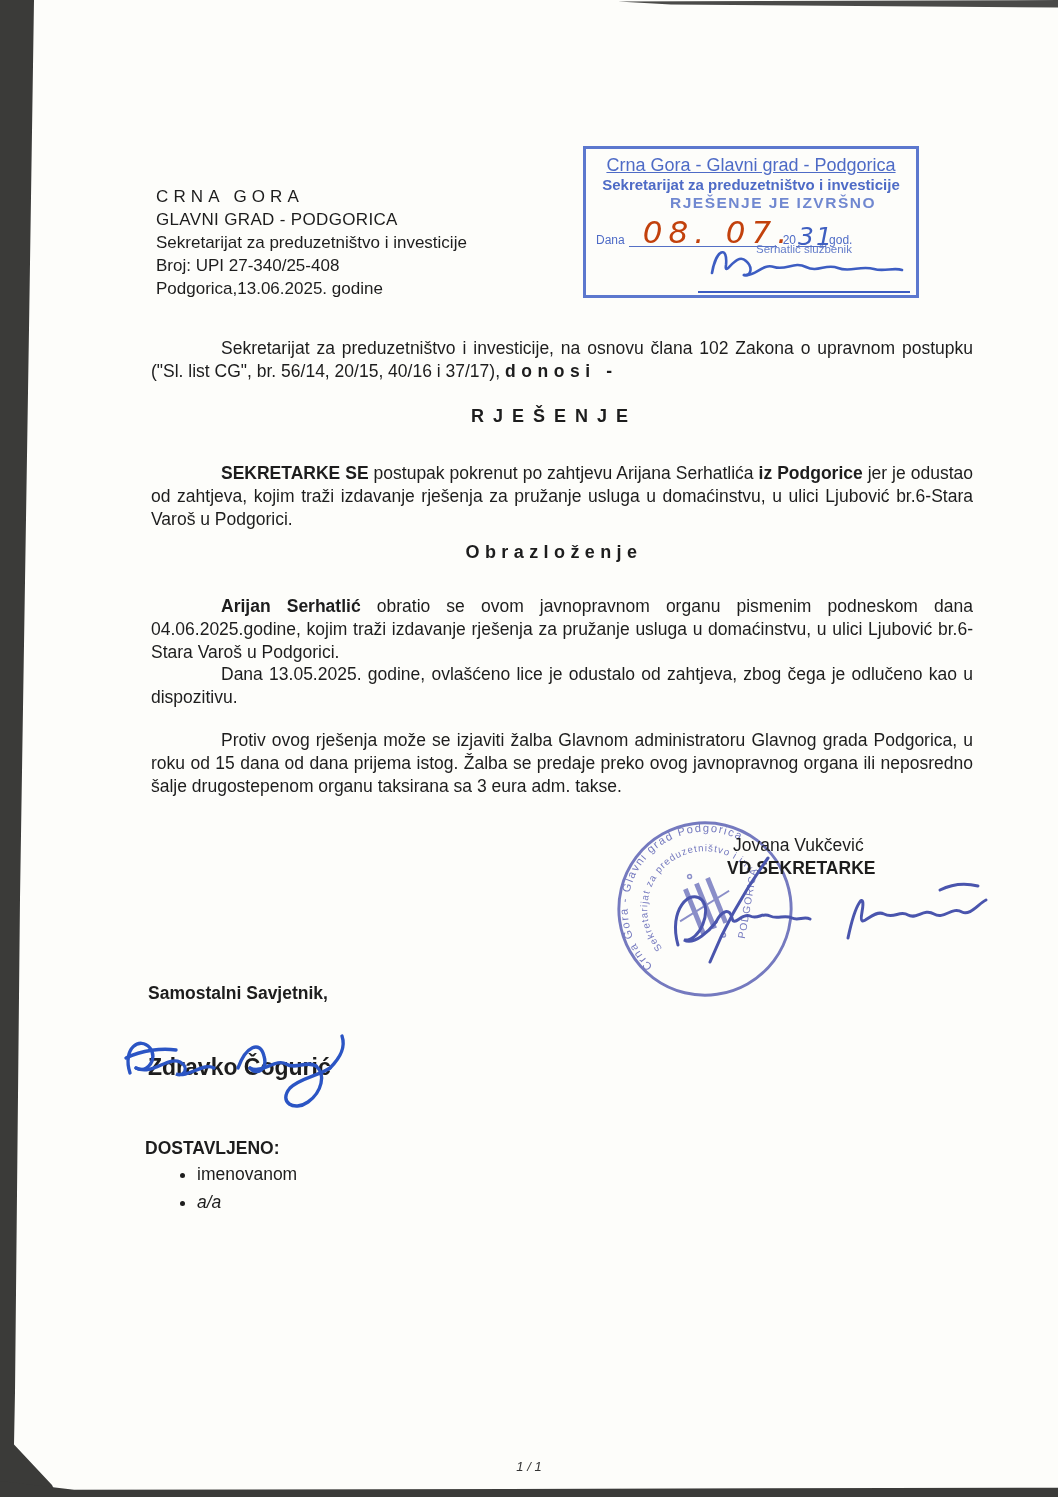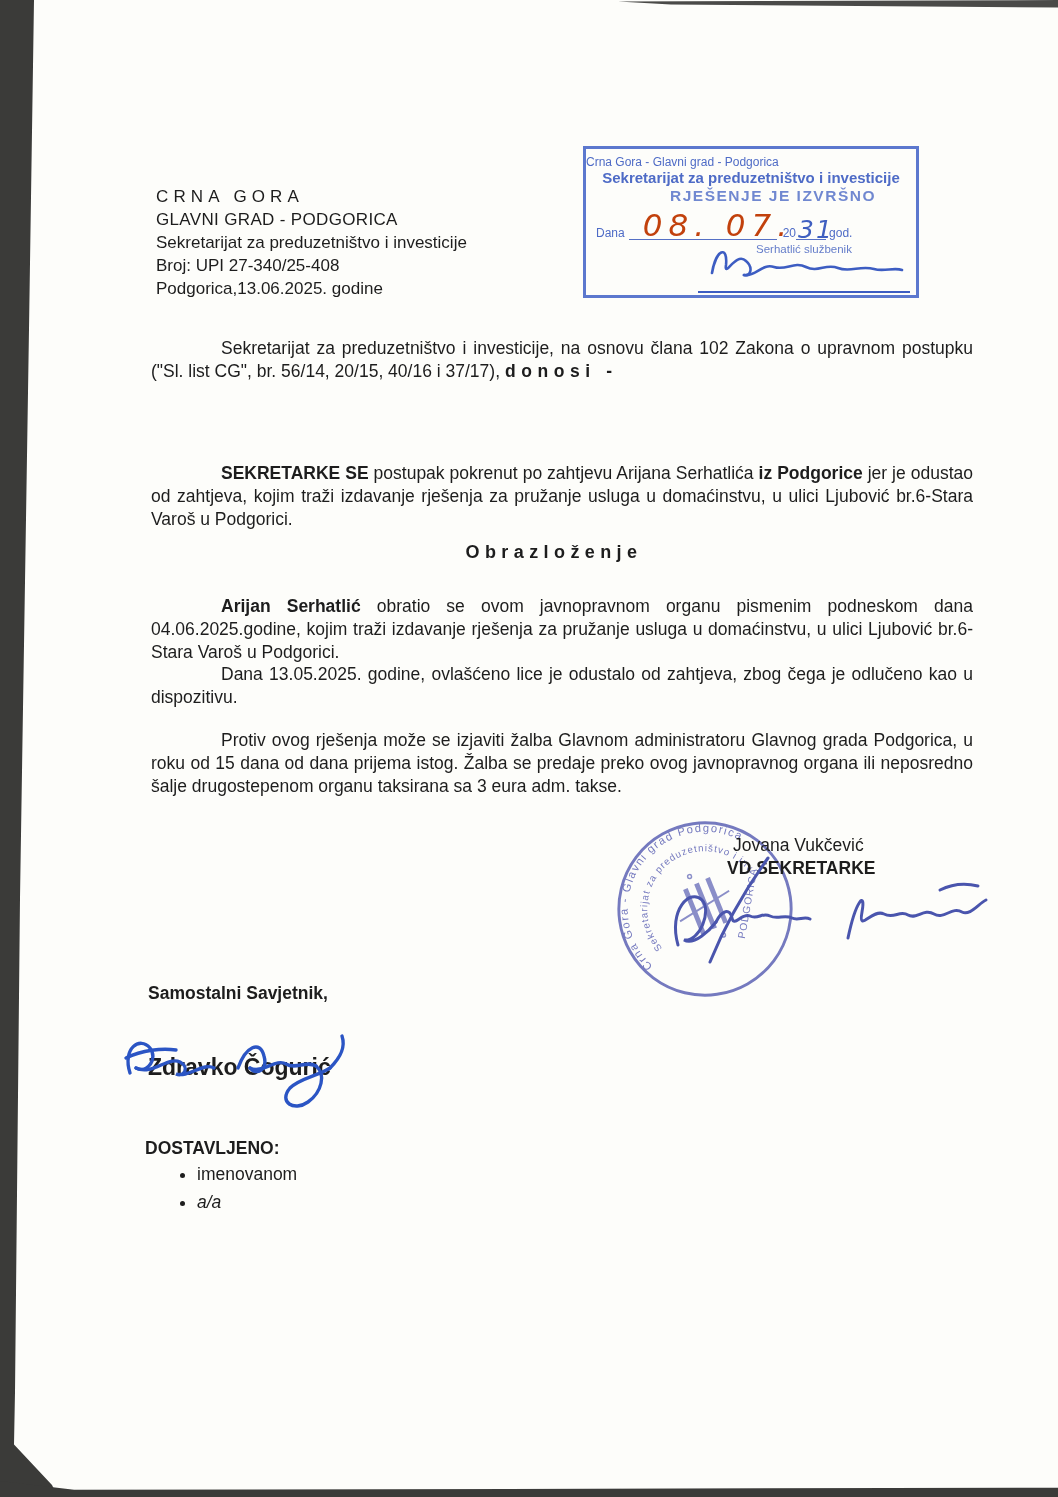--- a/index.html
+++ b/index.html
@@ -20,21 +20,21 @@
   .edge-bottom{position:absolute;bottom:0;left:0;width:100%;height:16px;background:#3b3b39;
     clip-path:polygon(0 0,7% 55%,100% 42%,100% 100%,0 100%);}
   
   .letterhead{position:absolute;left:156px;top:185px;font-size:17px;line-height:23px;}
   .lh-country{letter-spacing:.3em;}
   .lh-city{letter-spacing:.02em;}
   
   .stamp-box{position:absolute;left:583px;top:146px;width:336px;height:152px;
     border:3px solid rgba(64,96,198,.85);box-sizing:border-box;color:#4e6bc6;
     padding-top:6px;}
-  .sb-l1{text-align:left;font-size:12px;}
+  .sb-l1{text-align:center;font-size:18px;text-decoration:underline;}
   .sb-l2{text-align:center;font-size:15px;font-weight:bold;}
   .sb-l3{text-align:center;font-size:15.5px;font-weight:bold;letter-spacing:1.5px;opacity:.8;margin-top:1px;padding-left:44px;}
   .sb-daterow{display:flex;align-items:flex-end;margin:14px 10px 0 10px;font-size:12px;}
   .sb-dana{padding-right:4px;}
   .sb-dateline{flex:0 0 148px;border-bottom:1.5px solid #5570c5;position:relative;height:20px;}
   .sb-hand-dm{position:absolute;left:14px;bottom:-4px;font-size:31px;font-style:italic;
     color:#c2410c;letter-spacing:6px;white-space:nowrap;font-family:"DejaVu Sans",sans-serif;}
   .sb-20{margin-left:6px;}
   .sb-yearline{width:30px;border-bottom:1.5px solid #5570c5;position:relative;height:20px;}
   .sb-hand-y{position:absolute;left:2px;bottom:-5px;font-size:25px;font-style:italic;
@@ -109,20 +109,21 @@
             <path d="M10,34 C14,10 26,6 24,26 C22,40 34,12 44,22 C52,29 48,38 42,36"></path>
             <path d="M42,36 C54,38 60,24 72,28 C84,32 92,22 104,28 C116,34 124,24 136,29 C148,34 158,26 172,30 C182,33 192,28 200,31"></path>
           </g>
         </svg>
       </div>
     </div>
   </div>
 
   <p class="para indent" style="top:329px;"><span>Sekretarijat za preduzetništvo i investicije, na osnovu člana 102  Zakona o upravnom postupku  ("Sl. list CG", br. 56/14, 20/15, 40/16 i 37/17), </span><b class="spaced-bold">donosi -</b></p>
 
+  <h2 class="heading h-rjesenje" style="top:406px;">RJEŠENJE</h2>
 
   <p class="para indent" style="top:454px;"><b>SEKRETARKE SE</b><span> postupak pokrenut po zahtjevu Arijana Serhatlića </span><b>iz Podgorice</b><span> jer je odustao od zahtjeva, kojim traži izdavanje  rješenja za pružanje usluga u domaćinstvu, u ulici Ljubović br.6-Stara Varoš u Podgorici.</span></p>
 
   <h2 class="heading h-obraz" style="top:542px;">Obrazloženje</h2>
 
   <p class="para indent" style="top:587px;"><b>Arijan Serhatlić</b><span> obratio  se ovom javnopravnom  organu pismenim podneskom dana 04.06.2025.godine, kojim traži izdavanje  rješenja za pružanje usluga u domaćinstvu, u ulici Ljubović br.6-Stara Varoš u Podgorici.</span></p>
   <p class="para indent" style="top:655px;">Dana 13.05.2025. godine, ovlašćeno lice je odustalo od  zahtjeva,  zbog čega je odlučeno kao u dispozitivu.</p>
   <p class="para indent" style="top:721px;">Protiv ovog rješenja može se izjaviti žalba Glavnom administratoru Glavnog  grada Podgorica, u roku od 15 dana od dana prijema istog. Žalba se predaje preko ovog javnopravnog organa ili neposredno šalje drugostepenom organu taksirana sa 3 eura adm. takse.</p>
 
   <svg class="round-stamp" viewBox="0 0 190 190">
@@ -174,14 +175,15 @@
       <path d="M212,50 C222,40 228,30 224,18"></path>
     </g>
   </svg>
 
   <div class="delivery-label">DOSTAVLJENO:</div>
   <ul class="delivery-list">
     <li>imenovanom</li>
     <li>a/a</li>
   </ul>
 
+  <div class="page-number">1 / 1</div>
 
 </div>
 
 </body></html>

